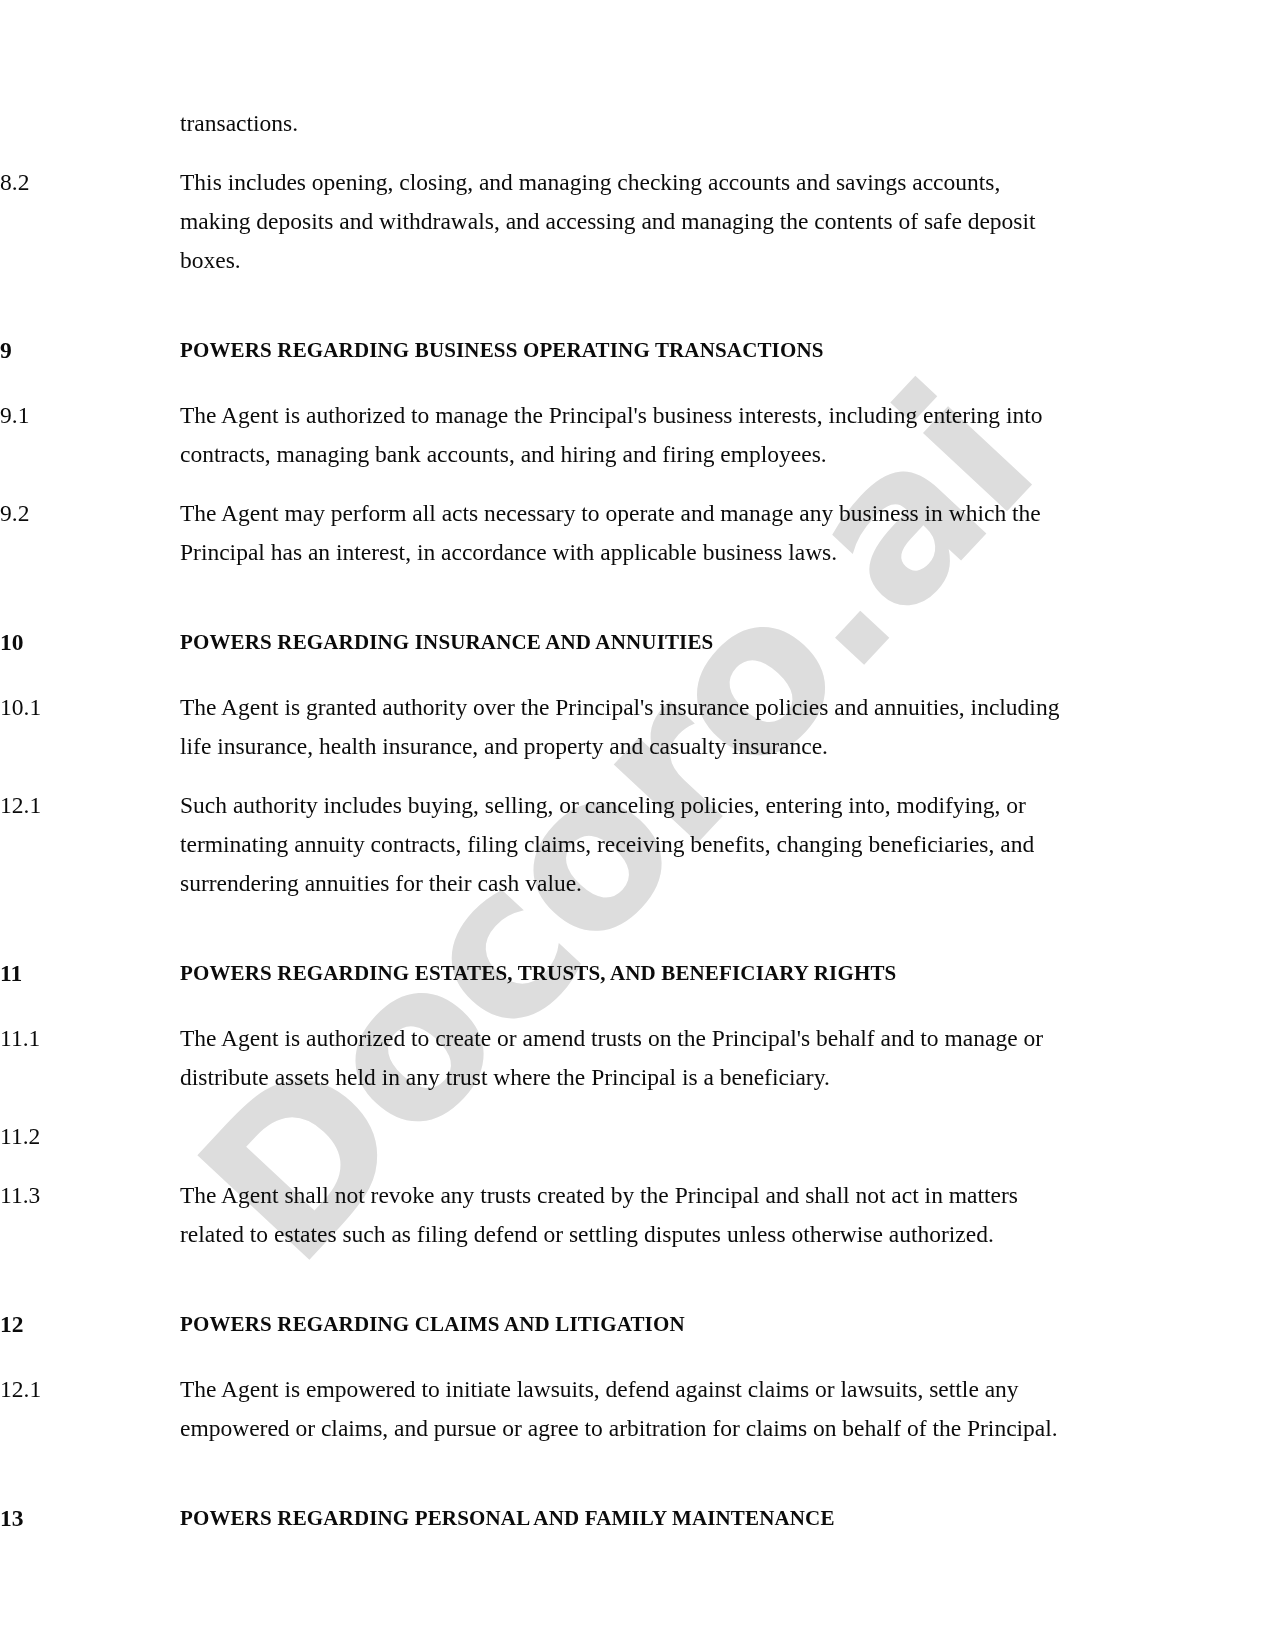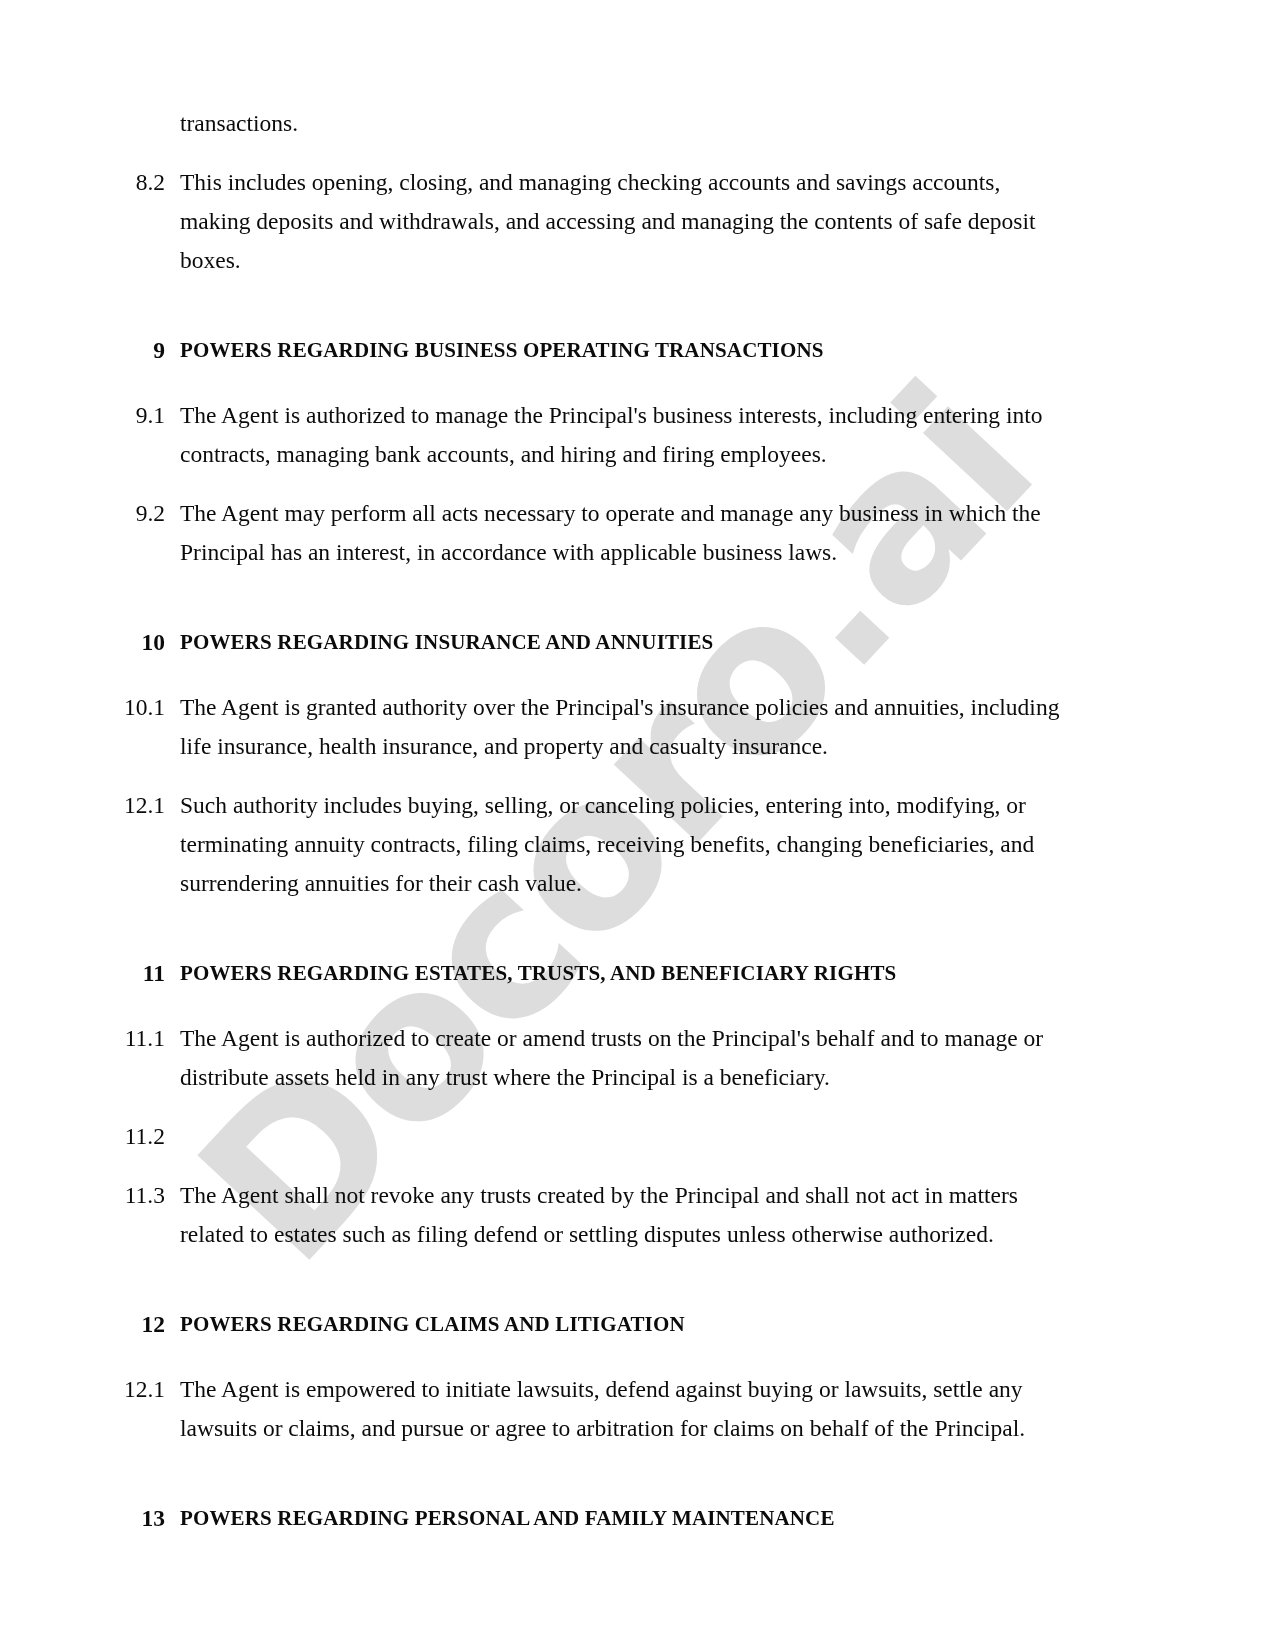--- a/index.html
+++ b/index.html
@@ -52,21 +52,21 @@
   }
 
   .block {
     display: flex;
     align-items: flex-start;
   }
 
   .num {
     width: 180px;
     flex: 0 0 180px;
-    text-align: right;
+    text-align: left;
     padding-right: 15px;
     box-sizing: border-box;
     font-size: 23.5px;
     line-height: 39px;
     white-space: nowrap;
   }
 
   .body-text {
     width: 880px;
     flex: 0 0 880px;
@@ -158,21 +158,21 @@
       <div class="block clause">
         <div class="num">11.3</div>
         <div class="body-text">The Agent shall not revoke any trusts created by the Principal and shall not act in matters related to estates such as filing defend or settling disputes unless otherwise authorized.</div>
       </div>
       <div class="block section-heading">
         <div class="num">12</div>
         <div class="heading-text">POWERS REGARDING CLAIMS AND LITIGATION</div>
       </div>
       <div class="block clause">
         <div class="num">12.1</div>
-        <div class="body-text">The Agent is empowered to initiate lawsuits, defend against buying or lawsuits, settle any lawsuits or claims, and pursue or agree to arbitration for claims on behalf of the Principal.</div>
+        <div class="body-text">The Agent is empowered to initiate lawsuits, defend against claims or lawsuits, settle any empowered or claims, and pursue or agree to arbitration for claims on behalf of the Principal.</div>
       </div>
       <div class="block section-heading">
         <div class="num">13</div>
         <div class="heading-text">POWERS REGARDING PERSONAL AND FAMILY MAINTENANCE</div>
       </div>
     </div>
 
 </div>
 
 </body></html>

